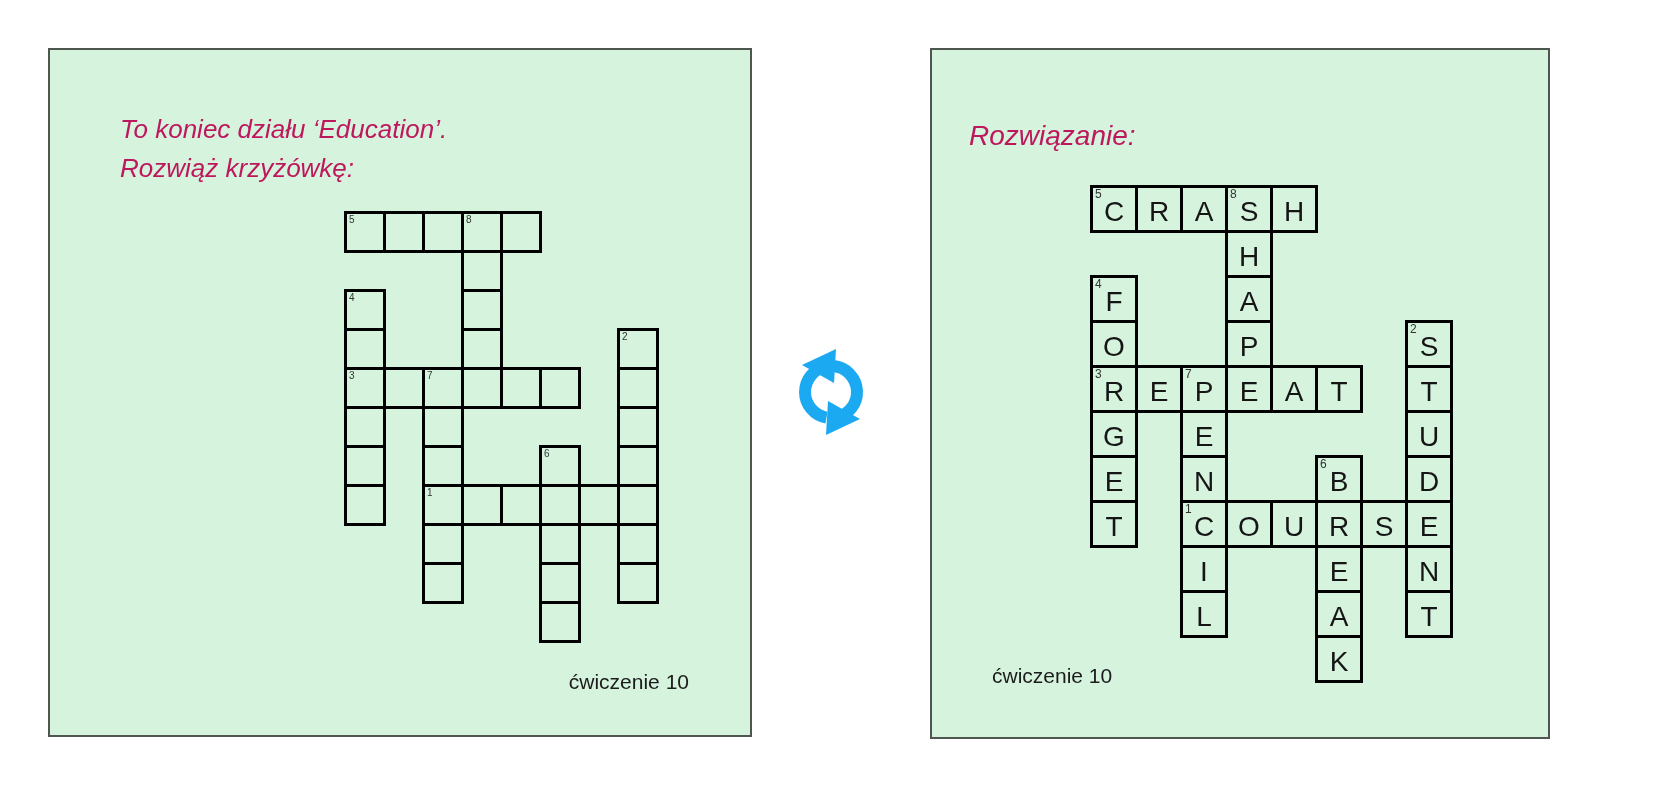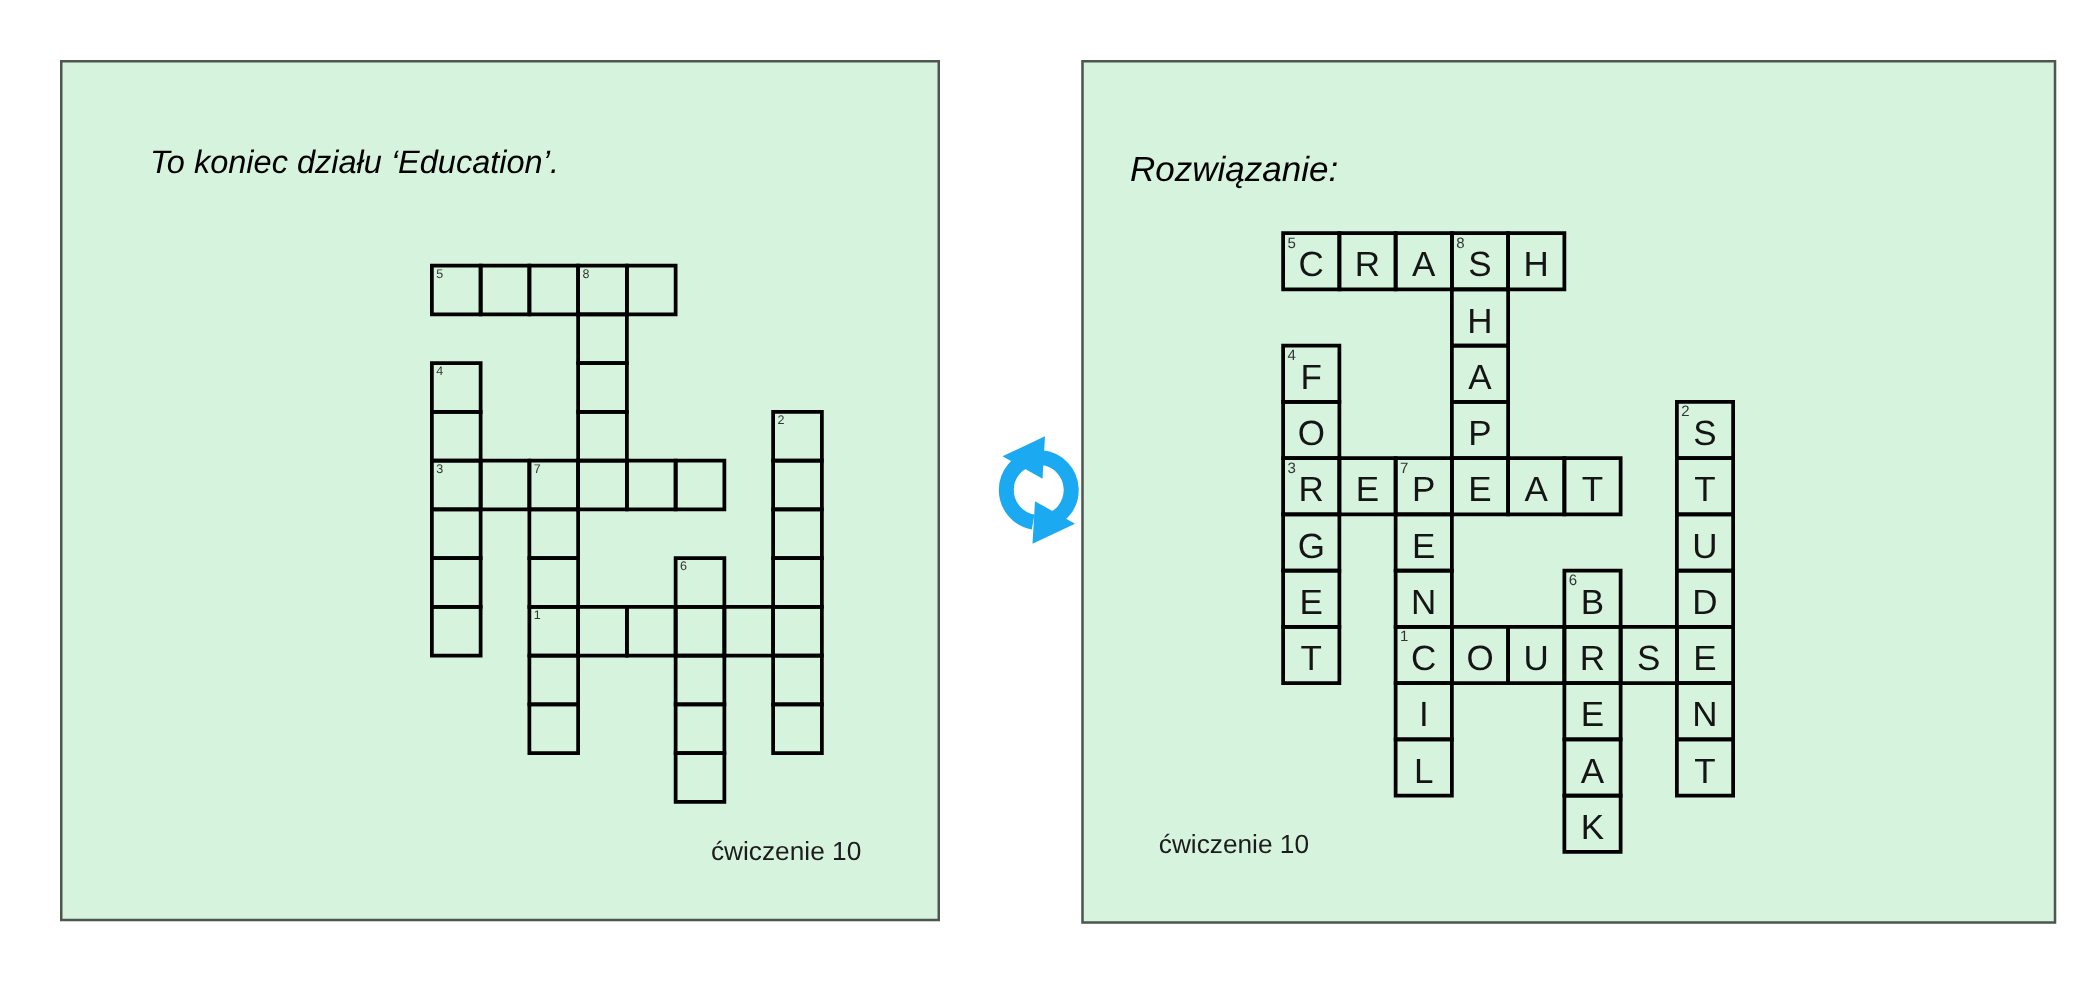--- a/index.html
+++ b/index.html
@@ -1,21 +1,21 @@
 <!DOCTYPE html>
 <html><head>
 <meta charset="utf-8">
 <style>
   html,body{margin:0;padding:0;background:#ffffff;}
   .page{position:relative;width:1663px;height:787px;background:#ffffff;overflow:hidden;
         font-family:"Liberation Sans","DejaVu Sans",sans-serif;color:#1f1f1f;}
   .panel{position:absolute;background:#d6f3de;border:2px solid #4f564f;box-sizing:border-box;}
   .panel-left{left:48px;top:48px;width:704px;height:689px;}
-  .panel-right{left:865px;top:48px;width:780px;height:691px;}
-  .title{position:absolute;font-style:italic;font-size:26px;white-space:nowrap;color:#000000;}
+  .panel-right{left:930px;top:48px;width:620px;height:691px;}
+  .title{position:absolute;font-style:italic;font-size:26px;white-space:nowrap;color:#be185d;}
   .title-l1{left:70px;top:64px;}
   .title-l2{left:70px;top:103px;}
   .title-r{left:37px;top:70px;font-size:28px;}
   .clues{position:absolute;left:70px;top:166px;font-style:italic;font-size:23px;line-height:32px;color:#1c1c1c;}
   .clue-row{white-space:nowrap;}
   .grid{position:absolute;}
   .grid-left{left:294px;top:161px;width:315px;height:432px;}
   .grid-right{left:158px;top:135px;width:363px;height:498px;}
   .cell{position:absolute;box-sizing:border-box;border:3px solid #000;background:transparent;
         display:flex;align-items:center;justify-content:center;}
@@ -28,20 +28,21 @@
   .footer-right{left:60px;top:614px;}
   .sync{position:absolute;left:789px;top:336px;width:84px;height:112px;cursor:pointer;}
 </style>
 </head>
 <body>
 
 <div class="page">
 
   <div class="panel panel-left">
     <div class="title title-l1">To koniec działu ‘Education’.</div>
+    <div class="title title-l2">Rozwiąż krzyżówkę:</div>
     <div class="grid grid-left" id="grid-empty">
         <div class="cell" style="left: 0px; top: 0px; width: 42px; height: 42px;">
           <span class="num">5</span>
         </div>
         <div class="cell" style="left: 39px; top: 0px; width: 42px; height: 42px;"></div>
         <div class="cell" style="left: 78px; top: 0px; width: 42px; height: 42px;"></div>
         <div class="cell" style="left: 117px; top: 0px; width: 42px; height: 42px;">
           <span class="num">8</span>
         </div>
         <div class="cell" style="left: 156px; top: 0px; width: 42px; height: 42px;"></div>

